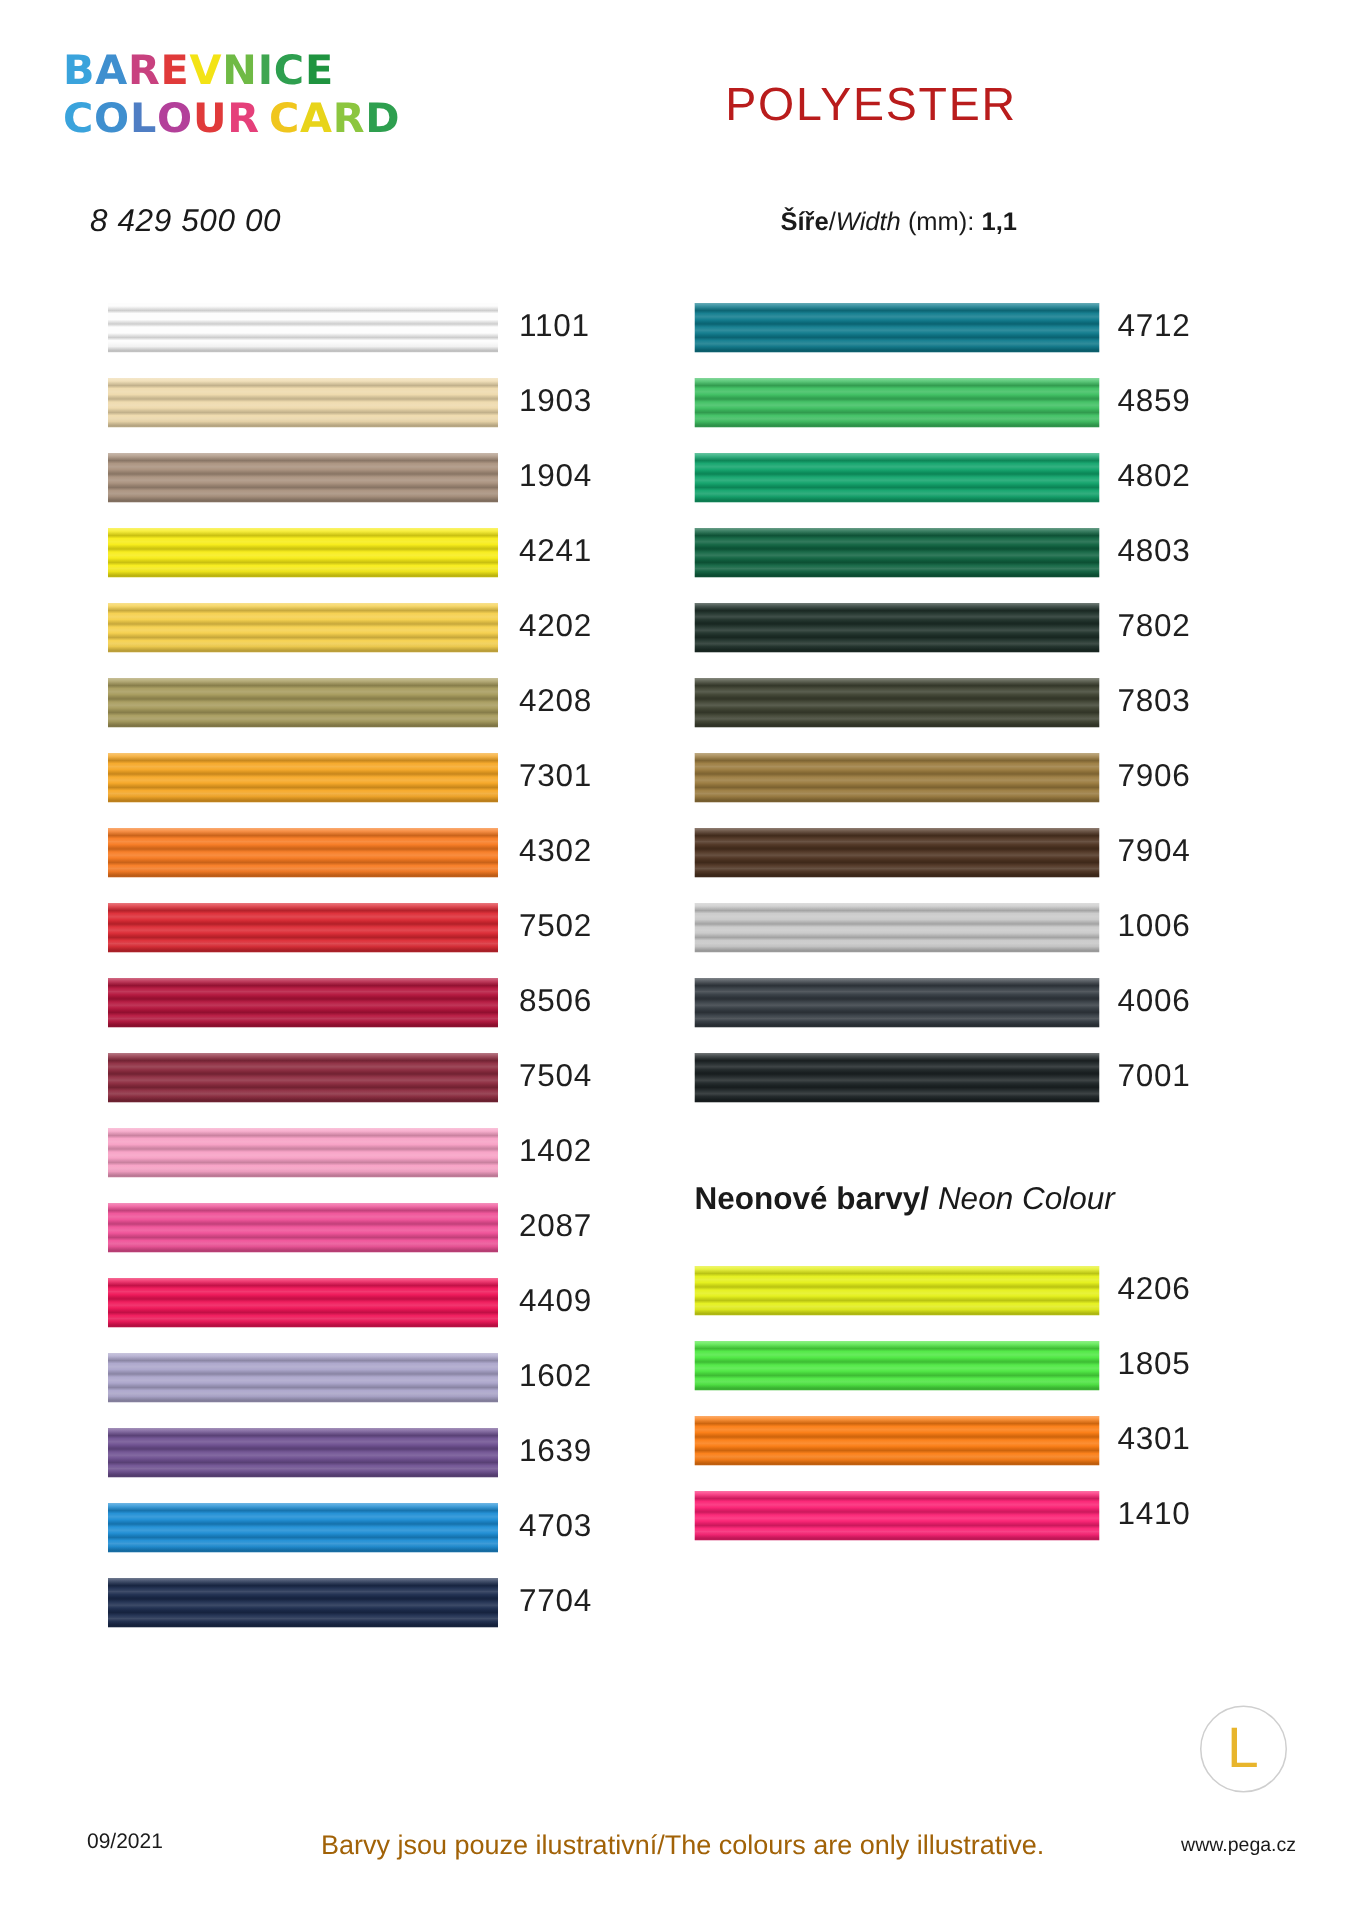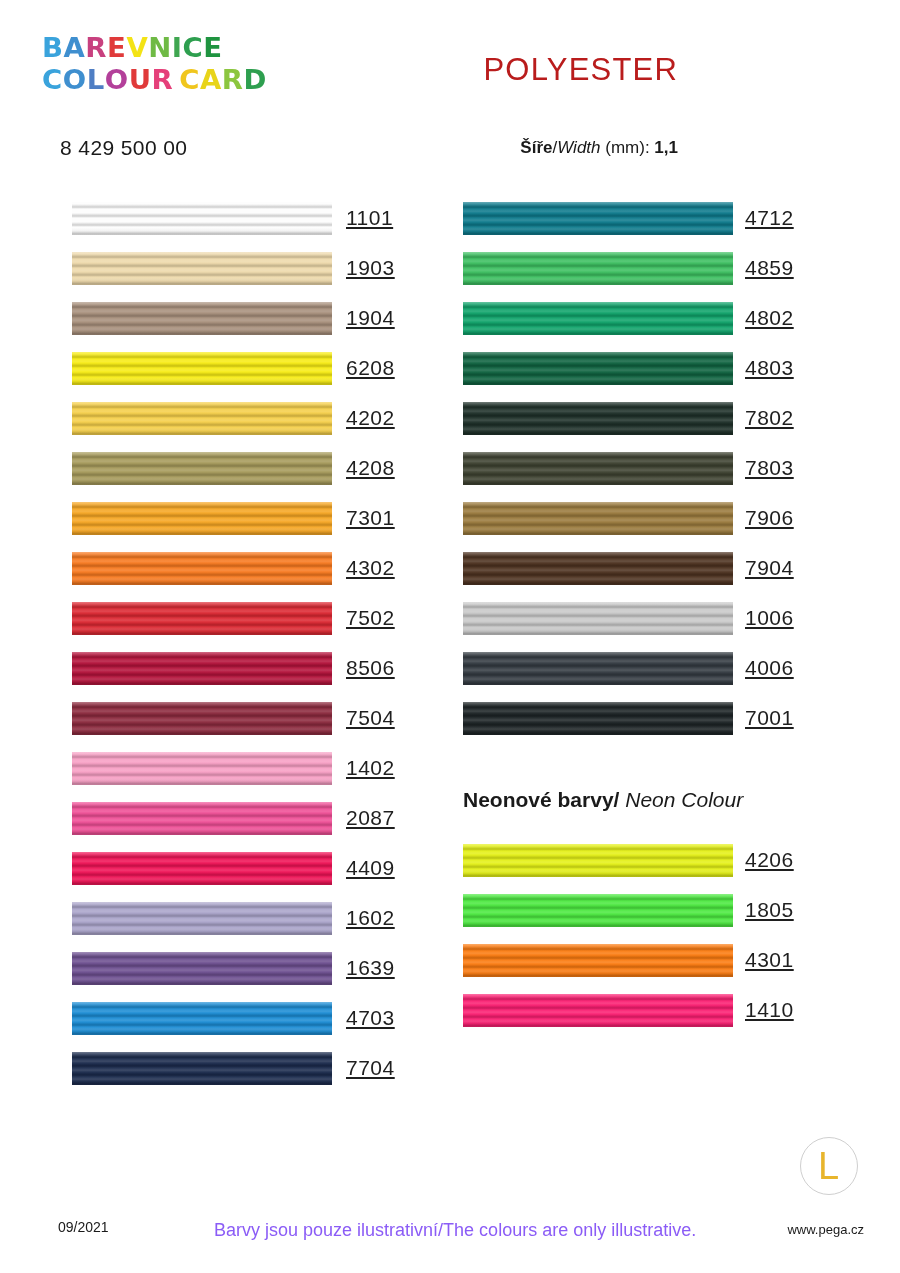--- a/index.html
+++ b/index.html
@@ -31,21 +31,21 @@
   .logo-line span { display:inline-block; }
 
   #product-title {
     position:absolute; right:42px; top:52px;
     font-size: 31px; letter-spacing: 1.2px;
     color:#b91c1c; white-space:nowrap;
   }
 
   #part-number {
     position:absolute; left:60px; top:136px;
-    font-size: 21px; letter-spacing:0.4px; white-space:nowrap;
+    font-size: 21px; letter-spacing:0.4px; white-space:nowrap;font-style:italic;
   }
 
   #width-spec {
     position:absolute; right:42px; top:138px;
     font-size: 17px; white-space:nowrap;margin-left:36px;
   }
   #width-spec .b { font-weight:700; }
   #width-spec .i { font-style:italic; }
 
   
@@ -94,21 +94,20 @@
       rgba(0,0,0,0.0) 78%,
       rgba(0,0,0,0.10) 100%);
   }
 
   .swatch-code {
     font-size:21px;
     color:#1f1f1f;
     letter-spacing:0.5px;
     margin-left:14px;
     white-space:nowrap;
-    text-decoration:underline;
   }
   #col-right .swatch-code { margin-left:12px; }
 
   
   #neon-heading {
     position:absolute; left:463px; top:788px;
     font-size:21px; white-space:nowrap;
   }
   #neon-heading .b { font-weight:700; }
   #neon-heading .i { font-style:italic; }
@@ -118,21 +117,21 @@
   #col-neon .swatch-code { margin-left:12px; }
 
   
   #footer { position:absolute; left:0; bottom:0; width:900px; height:120px; }
   #footer-date {
     position:absolute; left:58px; bottom:38px;
     font-size:14px; color:#1a1a1a; white-space:nowrap;
   }
   #footer-note {
     position:absolute; left:214px; bottom:32px;
-    font-size:18px; color:#8b5cf6; white-space:nowrap;
+    font-size:18px; color:#a16207; white-space:nowrap;
   }
   #footer-url {
     position:absolute; right:36px; bottom:36px;
     font-size:13px; color:#1a1a1a; white-space:nowrap;
   }
   #corner-logo {
     position:absolute; right:42px; bottom:78px;
     width:58px; height:58px;
     border:1.5px solid #cfcfcf;
     border-radius:50%;
@@ -183,21 +182,21 @@
     <div class="swatch-row">
       <div class="swatch">
         <div class="swatch-body" style="background: rgb(168, 144, 124);"></div>
       </div>
       <div class="swatch-code">1904</div>
     </div>
     <div class="swatch-row">
       <div class="swatch">
         <div class="swatch-body" style="background: rgb(247, 236, 20);"></div>
       </div>
-      <div class="swatch-code">6208</div>
+      <div class="swatch-code">4241</div>
     </div>
     <div class="swatch-row">
       <div class="swatch">
         <div class="swatch-body" style="background: rgb(245, 207, 74);"></div>
       </div>
       <div class="swatch-code">4202</div>
     </div>
     <div class="swatch-row">
       <div class="swatch">
         <div class="swatch-body" style="background: rgb(166, 154, 91);"></div>

